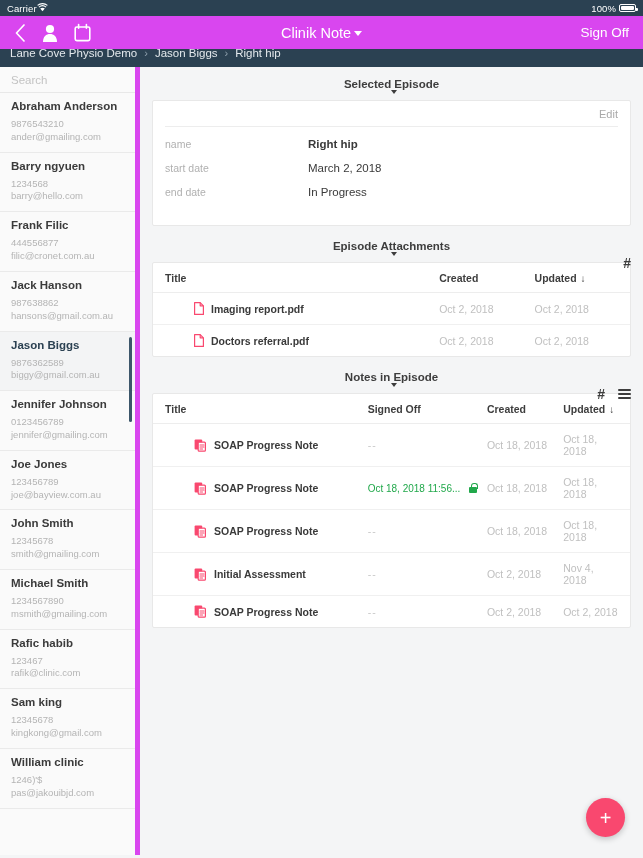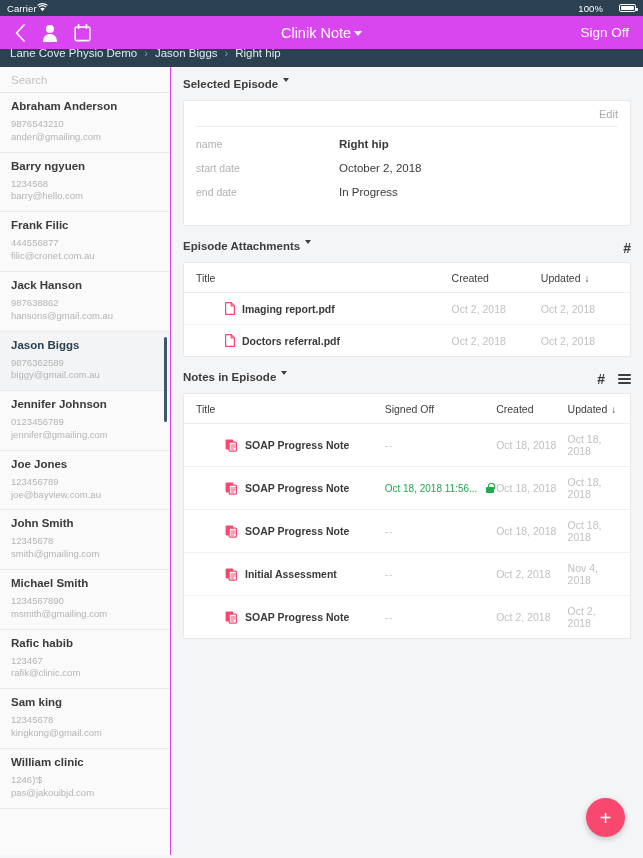--- a/index.html
+++ b/index.html
@@ -12,21 +12,21 @@
   body { position: relative; }
 
   
   .statusbar {
     height: 16px; background: #2b4152; color: #ffffff;
     display: flex; align-items: center; padding: 0 7px;
     font-size: 9.5px; letter-spacing: .1px;
   }
   .sb-left { display: flex; align-items: center; }
   .sb-center { position: absolute; left: 0; right: 0; text-align: center; font-size: 9.5px; margin-top: 28px; }
-  .sb-right { margin-left: auto; display: flex; align-items: center; gap: 16px; position: relative; z-index:2;}
+  .sb-right { margin-left: auto; display: flex; align-items: center; gap: 3px; position: relative; z-index:2;}
   .battery {
     width: 17px; height: 8px; border: 1px solid #fff; border-radius: 2px;
     position: relative; display: inline-block;
   }
   .battery::before{
     content:""; position:absolute; left:1px; top:1px; bottom:1px; right:1px; background:#fff; border-radius:1px;
   }
   .battery::after {
     content: ""; position: absolute; right: -3px; top: 2.5px;
     width: 2px; height: 3px; background: #fff; border-radius: 0 1px 1px 0;
@@ -58,21 +58,21 @@
     font-size: 11.5px; gap: 7px;
   }
   .bc-sep { color: #8fa0ad; font-size: 11px; }
   .bc-item { color: #e3e8ec; }
 
   
   .body-wrap { display: flex; height: calc(858px - 16px - 33px - 21px); }
 
   
   .sidebar {
-    width: 171px; background: #fafafa; border-right: 1px solid #d946ef;
+    width: 140px; background: #fafafa; border-right: 5px solid #d946ef;
     position: relative; overflow: hidden;
   }
   .search-box {
     height: 26px; display: flex; align-items: center; padding: 0 11px;
     border-bottom: 1px solid #e8e8e8;
   }
   .search-box input {
     border: none; outline: none; background: transparent;
     font-family: "Liberation Sans", sans-serif; font-size: 11.5px;
     color: #555; width: 100%;
@@ -92,21 +92,21 @@
 
   .scroll-thumb {
     position: absolute; right: 3px; top: 270px; width: 3px; height: 85px;
     background: #3c566a; border-radius: 2px;
   }
 
   
   .main { flex: 1; padding: 11px 12px 0 12px; overflow: hidden; position: relative; }
 
   .section-head {
-    display: flex; margin-bottom: 6px; height: 16px;
+    display: flex; align-items: center; margin-bottom: 6px; height: 16px; flex-direction: column;
   }
   .section-title { font-size: 11.5px; font-weight: bold; color: #3d3d3d; }
   .section-actions { margin-left: auto; display: flex; align-items: center; gap: 13px; }
   .hash-icon { font-size: 14px; font-weight: bold; color: #3d3d3d; line-height: 1; }
   .list-icon { display: flex; flex-direction: column; gap: 2.5px; width: 13px; }
   .list-icon i { display: block; height: 1.6px; background: #3d3d3d; border-radius: 1px; }
 
   .card {
     background: #fff; border: 1px solid #e8e8e8; border-radius: 2px;
     margin-bottom: 14px;
@@ -121,21 +121,21 @@
   .ep-fields { padding: 11px 12px 14px 12px; }
   .ep-row { display: flex; align-items: baseline; margin-bottom: 12px; }
   .ep-row:last-child { margin-bottom: 13px; }
   .ep-label { width: 143px; font-size: 10.5px; color: #b0b0b0; }
   .ep-value { font-size: 11.5px; color: #3a3a3a; }
   .ep-value.bold { font-weight: bold; }
 
   
   table { width: 100%; border-collapse: collapse; }
   thead th {
-    font-size: 10.5px; font-weight: normal; color: #3d3d3d;
+    font-size: 10.5px; font-weight: bold; color: #3d3d3d;
     text-align: left; padding: 9px 0 8px 0; border-bottom: 1px solid #ededed;
   }
   tbody td {
     font-size: 10.5px; padding: 9px 0; border-bottom: 1px solid #f0f0f0;
     color: #c0c0c0;
   }
   tbody tr:last-child td { border-bottom: none; }
   .col-title { padding-left: 12px; }
   .col-title-cell { padding-left: 12px; color: #3a3a3a; font-weight: bold; font-size: 10.5px; }
   .title-cell-inner { display: flex; align-items: center; gap: 7px; padding-left: 29px; }
@@ -308,21 +308,21 @@
         <span class="ep-edit">Edit</span>
       </div>
       <div class="ep-divider"></div>
       <div class="ep-fields" id="episode-fields">
           <div class="ep-row">
             <div class="ep-label">name</div>
             <div class="ep-value bold">Right hip</div>
           </div>
           <div class="ep-row">
             <div class="ep-label">start date</div>
-            <div class="ep-value">October 2, 2018</div>
+            <div class="ep-value">March 2, 2018</div>
           </div>
           <div class="ep-row">
             <div class="ep-label">end date</div>
             <div class="ep-value">In Progress</div>
           </div>
         </div>
     </div>
 
     <div class="section-head">
       <span class="section-title">Episode Attachments</span>

